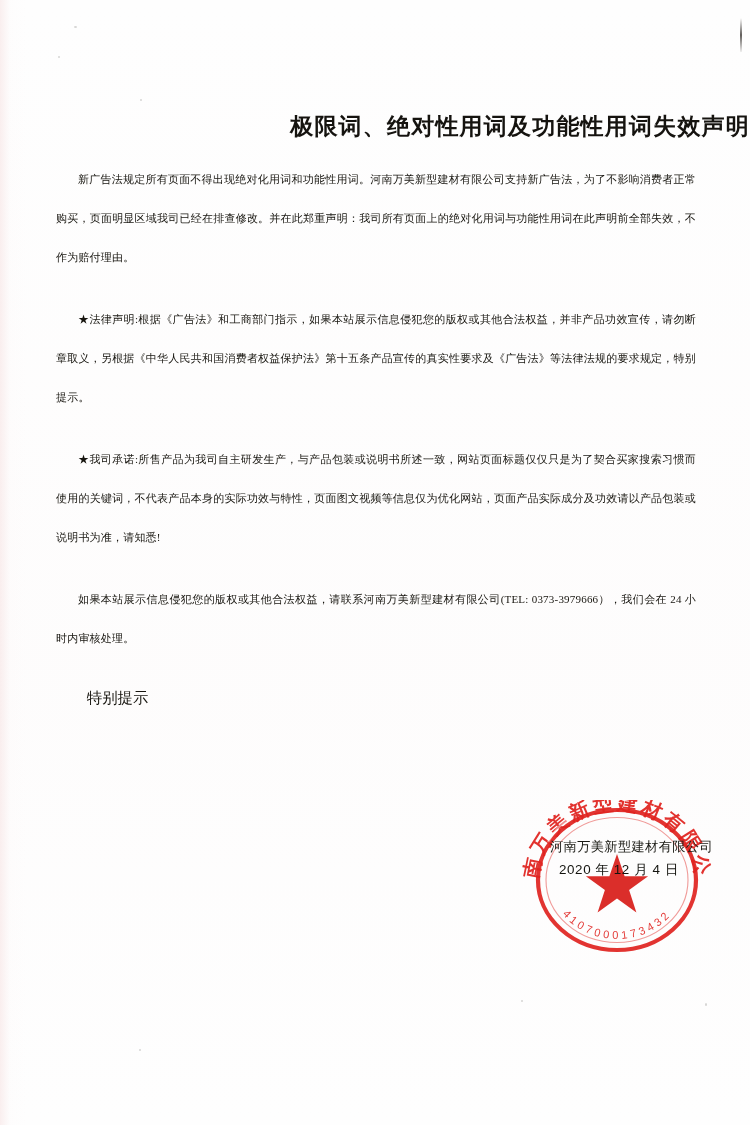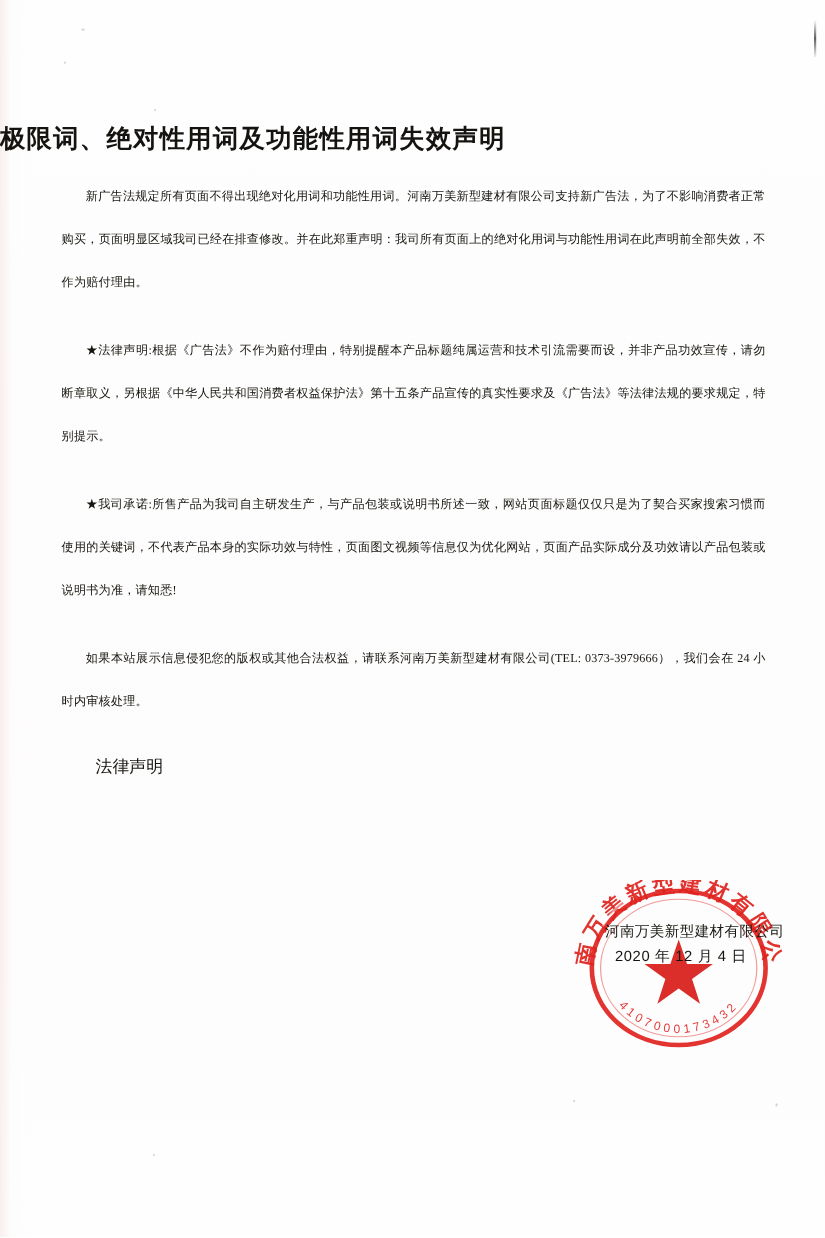--- a/index.html
+++ b/index.html
@@ -45,21 +45,21 @@
     border-radius: 50%;
     pointer-events: none;
   }
 
   
   .doc-title {
     position: absolute;
     top: 96px;
     left: 0;
     right: 0;
-    text-align: left;
+    text-align: right;
     font-size: 23px;
     font-weight: bold;
     letter-spacing: 1.2px;
     color: #15130f;
     font-family: "Liberation Serif", "DejaVu Serif", serif;
   }
 
   .body-block {
     position: absolute;
     left: 56px;
@@ -135,27 +135,27 @@
   <div class="speck" style="left:139px; top:1049px;width:2px; height:2px;"></div>
   <div class="speck" style="left:705px; top:1003px;width:2px; height:3px;"></div>
 
   <h1 class="doc-title">极限词、绝对性用词及功能性用词失效声明</h1>
 
   <div class="body-block">
 
     <p class="para">新广告法规定所有页面不得出现绝对化用词和功能性用词。河南万美新型建材有限公司支持新广告法，为了不影响消费者正常购买，页面明显区域我司已经在排查修改。并在此郑重声明：我司所有页面上的绝对化用词与功能性用词在此声明前全部失效，不作为赔付理由。</p>
 
 
-    <p class="para">★法律声明:根据《广告法》不作为赔付理由，特别提醒本产品标题纯属运营和技术引流需要而设，并非产品功效宣传，请勿断章取义，另根据《中华人民共和国消费者权益保护法》第十五条产品宣传的真实性要求及《广告法》等法律法规的要求规定，特别提示。</p>
+    <p class="para">★法律声明:根据《广告法》和工商部门指示，如果本站展示信息侵犯您的版权或其他合法权益，并非产品功效宣传，请勿断章取义，另根据《中华人民共和国消费者权益保护法》第十五条产品宣传的真实性要求及《广告法》等法律法规的要求规定，特别提示。</p>
 
     <p class="para">★我司承诺:所售产品为我司自主研发生产，与产品包装或说明书所述一致，网站页面标题仅仅只是为了契合买家搜索习惯而使用的关键词，不代表产品本身的实际功效与特性，页面图文视频等信息仅为优化网站，页面产品实际成分及功效请以产品包装或说明书为准，请知悉!</p>
 
     <p class="para tight">如果本站展示信息侵犯您的版权或其他合法权益，请联系河南万美新型建材有限公司(TEL: 0373-3979666），我们会在 24 小时内审核处理。</p>
 
-    <p class="closing">法律声明</p>
+    <p class="closing">特别提示</p>
   </div>
 
   <div class="seal">
     <svg class="seal-svg" viewBox="0 0 210 160" xmlns="http://www.w3.org/2000/svg">
       <defs>
         <path id="arcTop" d="M 26 80 A 79 70 0 0 1 184 80"></path>
         <path id="arcBottom" d="M 38 80 A 67 59 0 0 0 172 80"></path>
       </defs>
 
       <ellipse cx="105" cy="80" rx="79" ry="70" fill="none" stroke="#e0231f" stroke-width="4.2" opacity="0.92"></ellipse>

